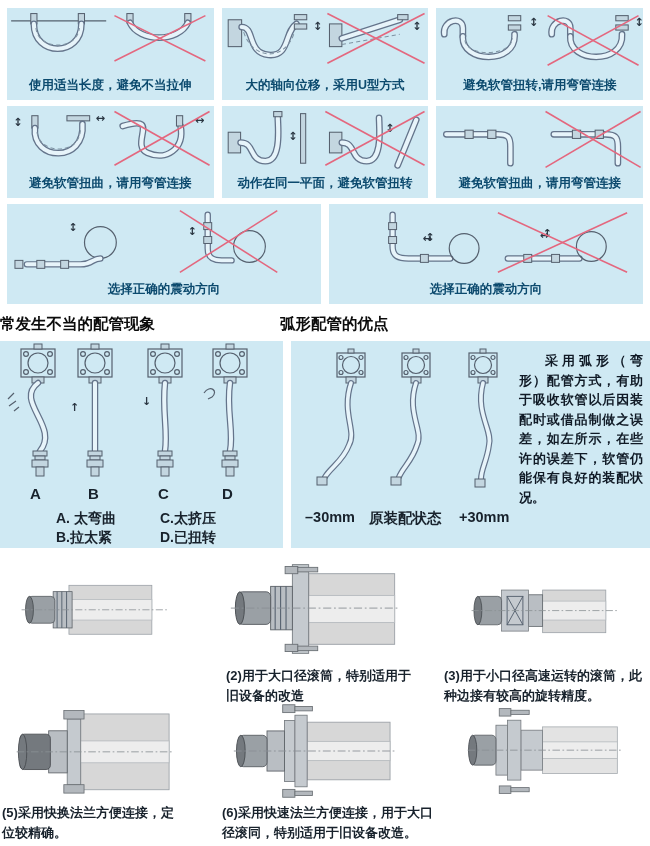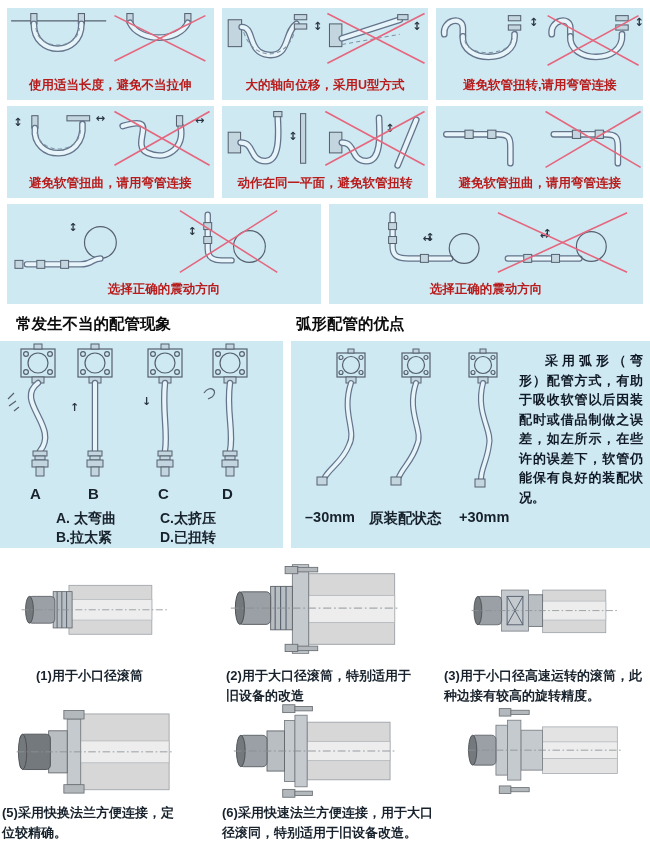--- a/index.html
+++ b/index.html
@@ -8,37 +8,37 @@
   .page{width:650px;}
 
   
   .grid3,.grid2{display:flex;gap:8px;padding:0 7px;}
   .grid3{margin-top:8px;}
   .grid3.second,.grid2{margin-top:6px;}
   .panel{flex:1;background:#cfe9f3;display:flex;flex-direction:column;justify-content:flex-end;}
   .grid3 .panel{height:92px;}
   .grid2 .panel{height:100px;}
   .panel svg{display:block;width:100%;flex:1;}
-  .cap{text-align:center;font-weight:bold;font-size:12.5px;padding:0 0 6px;color:#b91c1c;}
+  .cap{text-align:center;font-weight:bold;font-size:12.5px;padding:0 0 6px;color:#0c4a6e;}
 
   
   .tube{fill:none;stroke:#64748b;stroke-width:6.5;stroke-linecap:round;}
   .tubei{fill:none;stroke:#e7f4fa;stroke-width:4;stroke-linecap:round;}
   .tube-s{fill:none;stroke:#64748b;stroke-width:6;stroke-linecap:round;}
   .tubei-s{fill:none;stroke:#e7f4fa;stroke-width:3.6;stroke-linecap:round;}
   .ghost{fill:none;stroke:#7f93a3;stroke-width:1;stroke-dasharray:4 3;}
   .thin{fill:none;stroke:#55606e;stroke-width:1.2;}
   .fit{fill:#c3d6e0;stroke:#55606e;stroke-width:1;}
   .crossline{stroke:#e4677e;stroke-width:1.6;}
   .arr{font:bold 11px "DejaVu Sans",sans-serif;fill:#2a3642;}
 
   
   .heads{display:flex;margin:10px 0 6px;}
   .head{font-size:15.5px;font-weight:bold;color:#0c0c0c;}
-  .head-left{margin-left:16px;width:280px;}
+  .head-left{margin-left:0;width:280px;}
   .head-right{flex:1;}
   .mid{position:relative;height:207px;}
   .mid-left{position:absolute;left:0;top:0;width:283px;height:207px;background:#cfe9f3;}
   .mid-right{position:absolute;left:291px;top:0;width:359px;height:207px;background:#cfe9f3;}
   .abc{position:absolute;top:144px;font-size:15px;font-weight:bold;}
   .legend{position:absolute;top:168px;left:56px;display:flex;gap:44px;font-size:14px;font-weight:bold;line-height:1.35;}
   .statelbl{position:absolute;top:168px;font-size:14.5px;font-weight:bold;}
   .arcpara{position:absolute;left:228px;top:10px;width:124px;font-size:13px;font-weight:bold;
            line-height:1.5;text-indent:2em;text-align:justify;color:#101a26;}
 
@@ -359,21 +359,20 @@
             <rect x="62" y="38" width="105" height="26" class="bore"></rect>
             <rect x="42" y="28" width="24" height="46" class="rib"></rect>
             <line x1="47" y1="28" x2="47" y2="74" class="thin"></line>
               <line x1="53" y1="28" x2="53" y2="74" class="thin"></line>
               <line x1="59" y1="28" x2="59" y2="74" class="thin"></line>
             <rect x="10" y="34" width="34" height="34" rx="5" class="hose"></rect>
             <ellipse cx="12" cy="51" rx="5" ry="17" class="hosed"></ellipse>
             <line x1="2" y1="51" x2="186" y2="51" class="cl"></line>
           </svg>
         </div>
-        <div class="figcap c1a">(1)用于小口径滚筒</div>
       </div>
       <div class="figcell fw2">
         <div class="figimg">
           <svg viewBox="0 0 190 110" width="172" height="100">
             <rect x="88" y="16" width="95" height="78" class="blk"></rect>
             <rect x="88" y="40" width="95" height="30" class="bore"></rect>
             <rect x="70" y="6" width="18" height="98" class="flg"></rect>
             <rect x="62" y="8" width="14" height="8" class="bolt"></rect>
               <rect x="76" y="9" width="22" height="5" class="bolt"></rect>
             <rect x="62" y="94" width="14" height="8" class="bolt"></rect>

